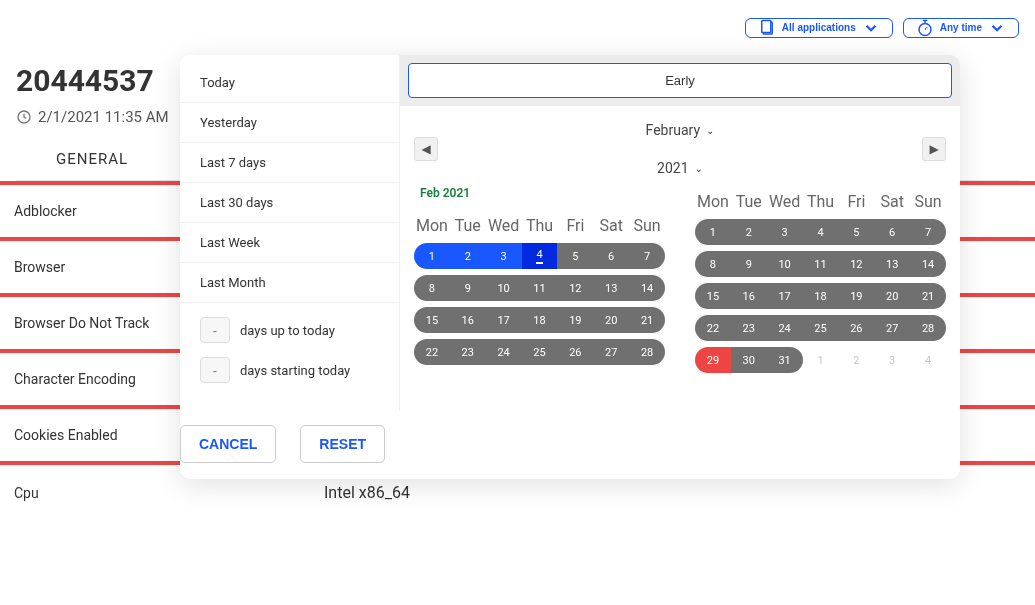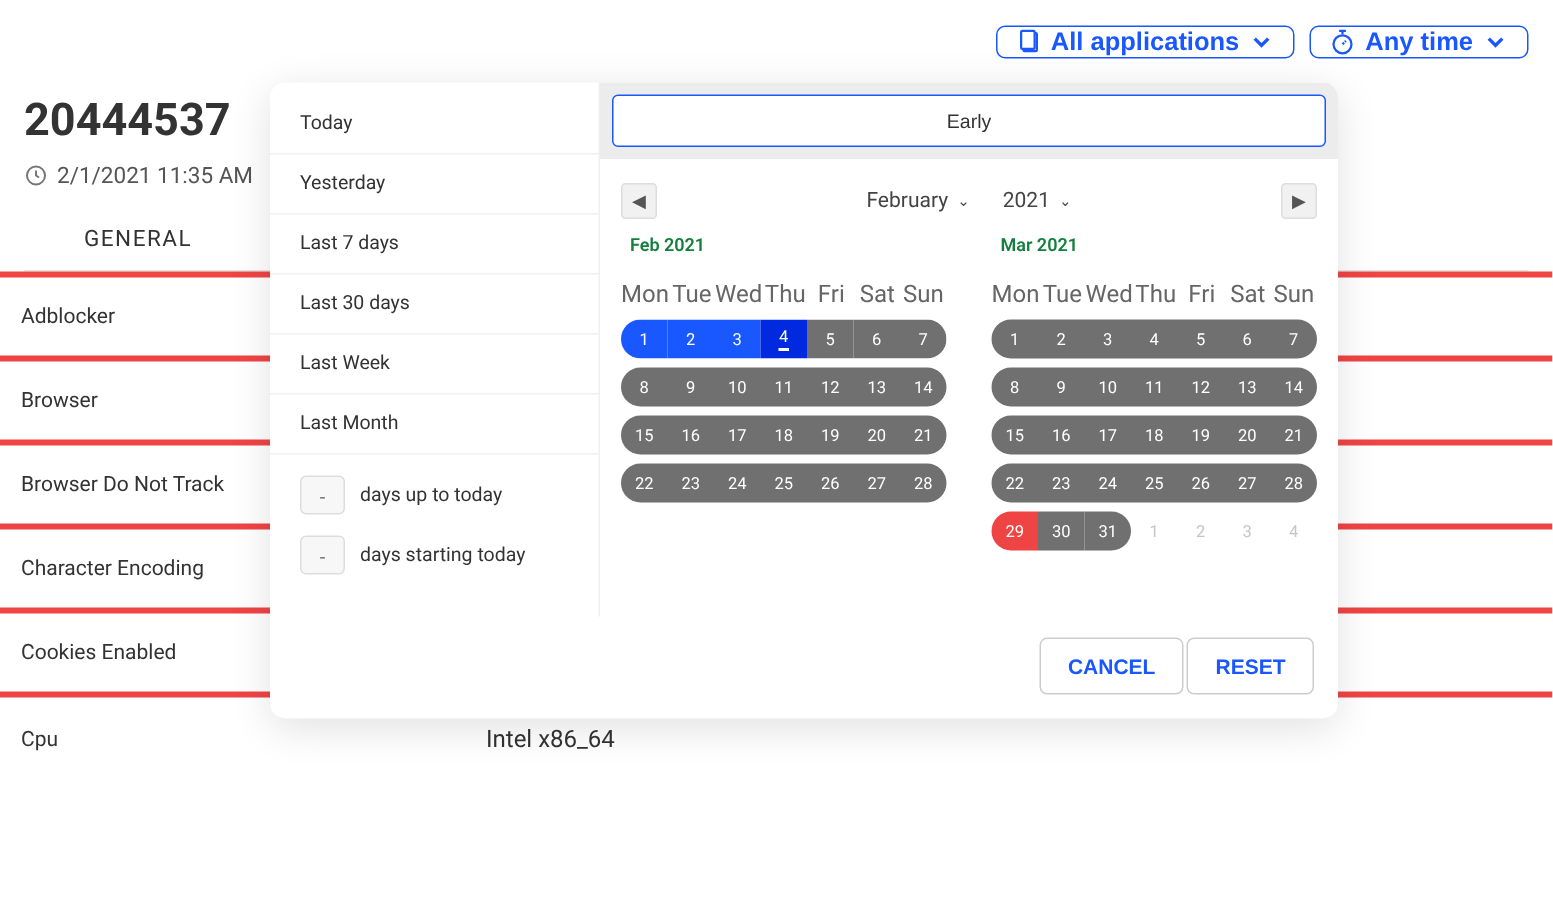--- a/index.html
+++ b/index.html
@@ -1,62 +1,62 @@
 <!DOCTYPE html>
 <html><head>
 <meta charset="utf-8">
 <style>
   * { box-sizing: border-box; margin: 0; padding: 0; }
   body { font-family: -apple-system, BlinkMacSystemFont, "Segoe UI", Roboto, sans-serif; color: #333; background: #fff; width: 1035px; height: 605px; overflow: hidden; position: relative; }
   .top-bar { height: 55px; display: flex; justify-content: flex-end; align-items: center; padding-right: 16px; gap: 10px; }
-  .top-filter-btn { border: 1px solid #1957ff; color: #1957ff; background: #fff; border-radius: 6px; padding: 0 12px; display: flex; align-items: center; gap: 6px; font-size: 17px; font-weight: 600; cursor: pointer; }
+  .top-filter-btn { border: 1px solid #1957ff; color: #1957ff; background: #fff; border-radius: 6px; padding: 0 12px; display: flex; align-items: center; gap: 6px; font-size: 10px; font-weight: 600; cursor: pointer; }
   .top-filter-btn svg { width: 18px; height: 18px; }
   .header { padding: 8px 16px 0px 16px; }
   .header h1 { font-size: 30px; font-weight: 700; margin-bottom: 10px; }
   .timestamp-row { display: flex; align-items: center; gap: 6px; color: #555; font-size: 15px; margin-bottom: 14px; }
   .timestamp-row svg { width: 16px; height: 16px; }
   .tabs-row { display: flex; border-bottom: 1px solid #e5e5e5; }
   .tab-link { padding: 10px 40px; font-size: 15px; color: #555; cursor: pointer; border-bottom: 2px solid transparent; }
   .tab-link.active { font-weight: 400; letter-spacing: 1px; color: #333; }
   .detail-table { border-collapse: collapse; width: 100%; }
   .detail-table td { border-top: 4px solid #ef4444; padding: 18px 14px; font-size: 14px; }
   .detail-table td:first-child { width: 310px; color: #333; }
   .detail-table td:nth-child(2) { font-size: 16px; }
-  .popover { position: absolute; top: 55px; left: 180px; width: 712px; background: #fff; border-radius: 10px; box-shadow: 0 6px 28px rgba(0,0,0,0.12); z-index: 100; padding: 0; overflow: hidden; }
+  .popover { position: absolute; top: 55px; left: 180px; width: 780px; background: #fff; border-radius: 10px; box-shadow: 0 6px 28px rgba(0,0,0,0.12); z-index: 100; padding: 0; overflow: hidden; }
   .popover-inner { display: flex; }
   .preset-col { width: 220px; border-right: 1px solid #f0f0f0; padding-top: 8px; }
   .preset-item { padding: 12px 20px; font-size: 13px; color: #333; border-bottom: 1px solid #f0f0f0; cursor: pointer; }
   .rel-inputs { padding: 14px 20px; }
   .rel-row { display: flex; align-items: center; gap: 10px; margin-bottom: 14px; font-size: 13px; color: #333; }
   .rel-row input { width: 30px; height: 26px; border: 1px solid #ddd; border-radius: 4px; text-align: center; background: #f7f7f7; font-size: 13px; }
   .cal-area { flex: 1; padding-bottom: 0; }
   .seg-wrap { background: #ececec; padding: 8px 8px; display: flex; gap: 8px; }
   .seg-btn { flex: 1; background: #fff; border: 1px solid #ddd; border-radius: 4px; padding: 9px 16px; font-size: 13px; cursor: pointer; color: #444; }
   .seg-btn.active { border-color: #1957ff; color: #333; }
   .month-nav { display: flex; align-items: center; justify-content: space-between; padding: 16px 14px 10px 14px; }
   .nav-arrow { width: 24px; height: 24px; background: #f1f1f1; border: 1px solid #ddd; border-radius: 3px; display: flex; align-items: center; justify-content: center; cursor: pointer; font-size: 12px; color: #555; }
-  .month-sel { display: flex; align-items: center; gap: 22px; font-size: 14px; color: #444; }
+  .month-sel { display: flex; align-items: center; gap: 22px; font-size: 14px; color: #444; flex-direction: column; }
   .month-sel span { display: inline-flex; align-items: center; gap: 6px; cursor: pointer; }
   .cal-grid-wrap { display: flex; gap: 30px; padding: 0 14px 14px 14px; }
   .cal-month { flex: 1; }
   .cal-title { font-size: 12px; font-weight: 600; color: #15803d; margin-bottom: 10px; padding-left: 6px; }
   .dow-row, .wk-row { display: grid; grid-template-columns: repeat(7, 1fr); }
   .dow-row div { text-align: center; font-size: 16px; color: #666; padding: 6px 0 8px 0; }
   .wk-row { margin-bottom: 6px; }
   .day { height: 26px; display: flex; align-items: center; justify-content: center; font-size: 11px; cursor: pointer; }
   .wk-row.pill { background: #707070; border-radius: 26px; overflow: hidden; }
   .wk-row.pill .day { color: #fff; }
   .wk-row.pillsel { border-radius: 26px; overflow: hidden; }
   .wk-row.pillsel .day { color: #fff; }
   .sel-blue { background: #1957ff; }
   .sel-end { background: #0029e0; position: relative; }
   .sel-end span { border-bottom: 2px solid #fff; padding-bottom: 1px; }
   .pill-rest { background: #707070; }
   .dim { color: #c5c5c5 !important; background: transparent !important; }
-  .footer-btns { display: flex; justify-content: flex-end; gap: 2px; padding: 14px 16px 16px 0; }
+  .footer-btns { display: flex; gap: 24px; padding: 14px 16px 16px 0; }
   .btn-outline { background: #fff; border: 1px solid #ccc; color: #1957ff; font-weight: 600; font-size: 14px; padding: 10px 18px; border-radius: 5px; cursor: pointer; }
   .btn-primary { background: #1045e6; border: 1px solid #1045e6; color: #fff; font-weight: 600; font-size: 14px; padding: 10px 20px; border-radius: 5px; cursor: pointer; }
   .chev { font-size: 10px; }
 </style>
 </head>
 <body>
 
 <div class="top-bar">
   <button class="top-filter-btn">
     <svg viewBox="0 0 24 24" fill="none" stroke="#1957ff" stroke-width="2">
@@ -212,21 +212,20 @@
                 <div class="day">23</div>
                 <div class="day">24</div>
                 <div class="day">25</div>
                 <div class="day">26</div>
                 <div class="day">27</div>
                 <div class="day">28</div>
               </div>
             </div>
         </div>
         <div class="cal-month">
-          <div class="cal-title">Mar 2021</div>
           <div class="dow-row" id="dow-right">
               <div>Mon</div>
               <div>Tue</div>
               <div>Wed</div>
               <div>Thu</div>
               <div>Fri</div>
               <div>Sat</div>
               <div>Sun</div>
             </div>
           <div id="weeks-right">

